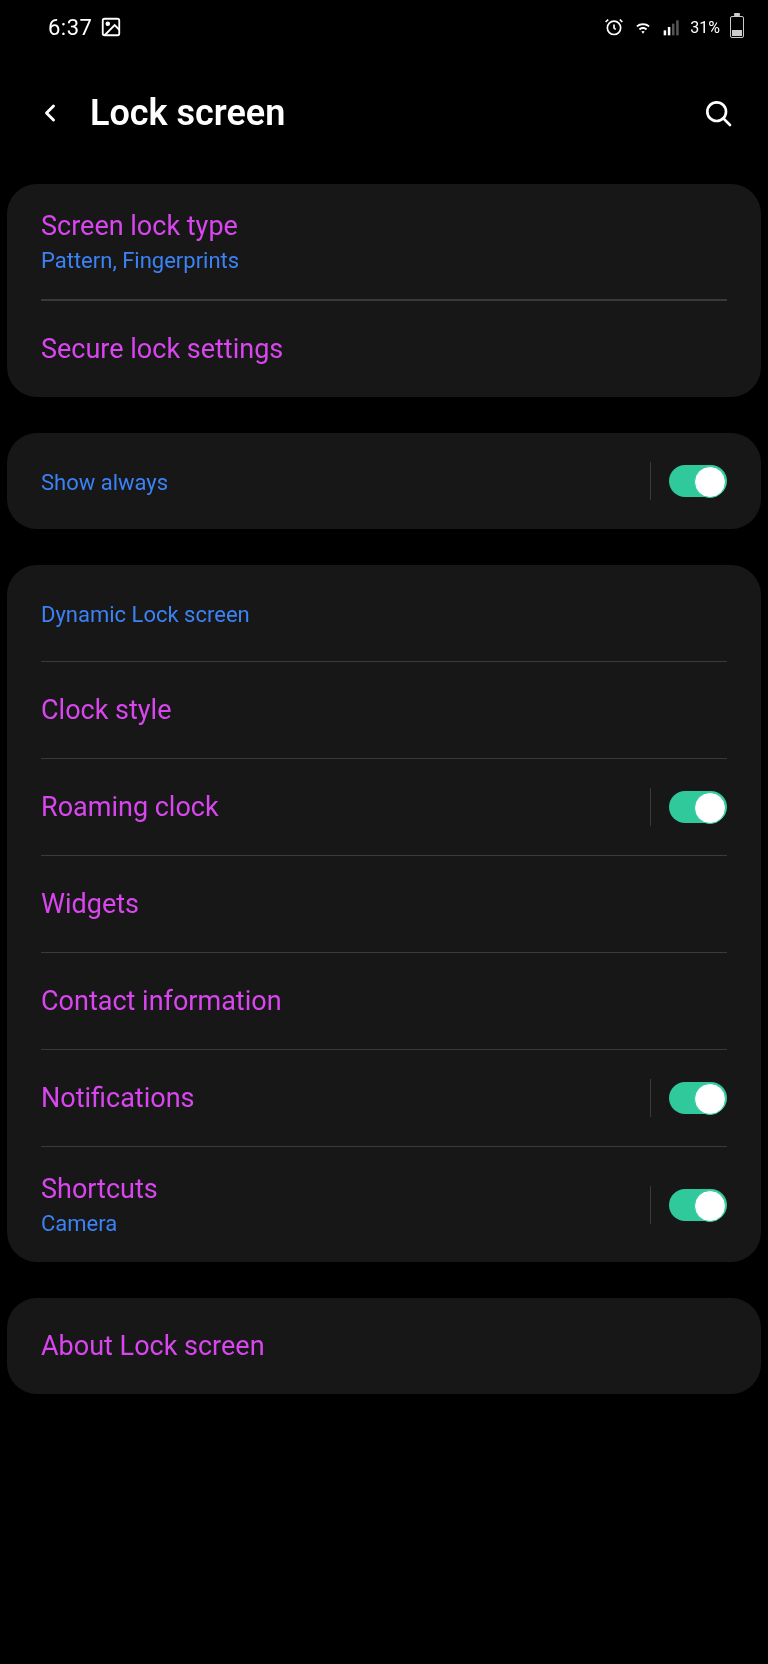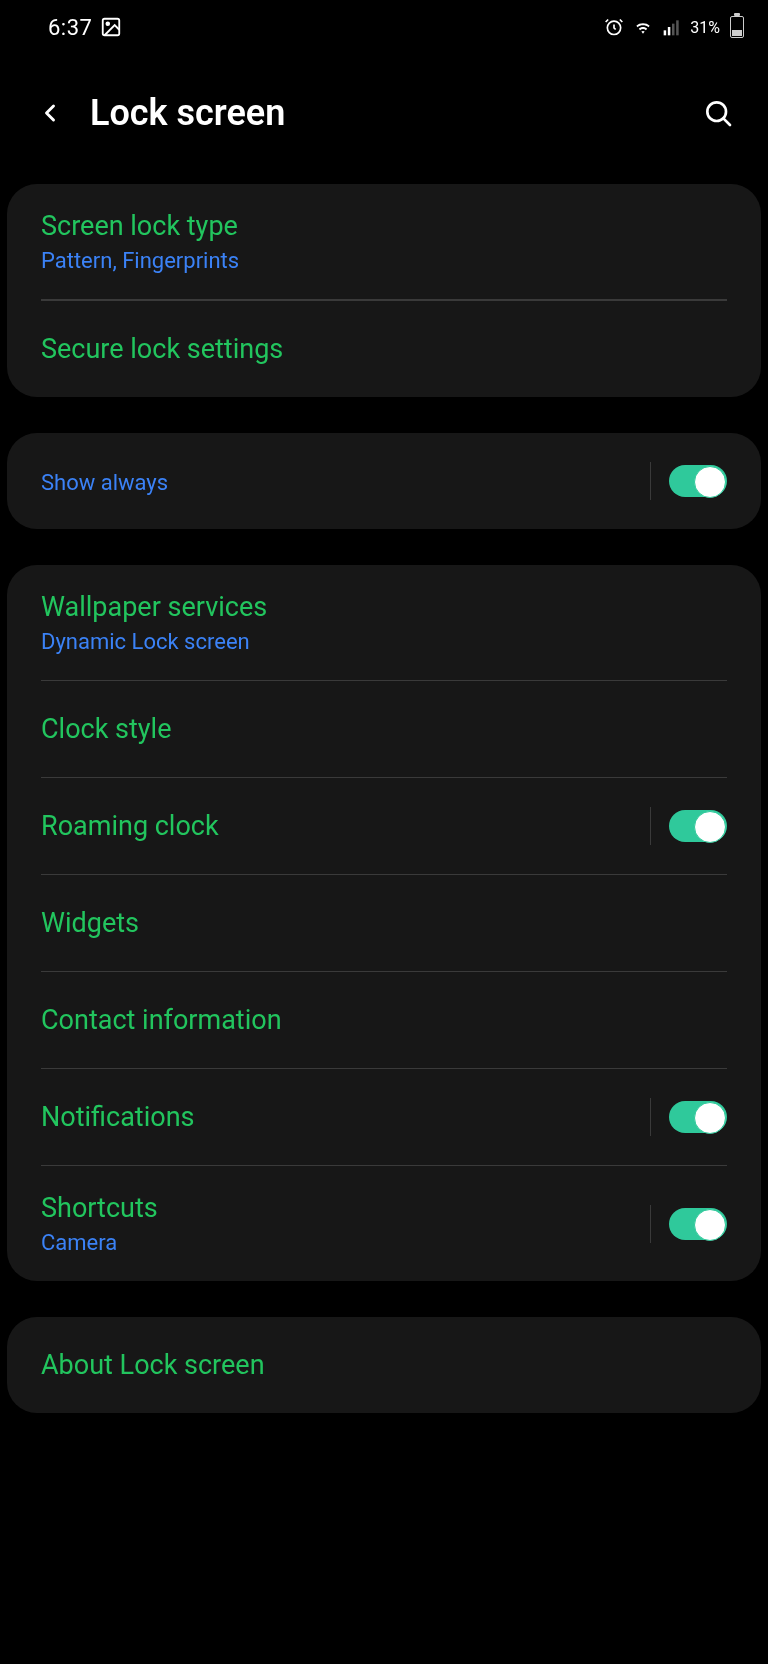--- a/index.html
+++ b/index.html
@@ -39,21 +39,21 @@
       margin-bottom: 36px;
       overflow: hidden;
     }
     .row {
       display: flex;
       align-items: center;
       padding: 26px 34px;
       min-height: 96px;
     }
     .row-inner { flex: 1; display: flex; flex-direction: column; gap: 4px; }
-    .row-title { font-size: 27px; font-weight: 400; color: #22c55e; }
+    .row-title { font-size: 27px; font-weight: 400; color: #d946ef; }
     .row-sub { font-size: 22px; color: #3b82f6; margin-top: 2px; }
     .divider { height: 1px; background: #3a3a3a; margin: 0 34px; }
     .toggle-wrap { display: flex; align-items: center; gap: 18px; padding-left: 18px; }
     .toggle-sep { width: 1px; height: 38px; background: #3a3a3a; }
     .toggle {
       width: 58px; height: 32px; border-radius: 16px;
       background: #2fc99b; position: relative;
     }
     .toggle::after {
       content: ''; position: absolute; right: 1px; top: 1px;
@@ -155,21 +155,20 @@
       <div class="toggle-wrap">
         <div class="toggle-sep"></div>
         <div class="toggle"></div>
       </div>
     </div>
   </div>
 
   <div class="card">
     <div class="row">
       <div class="row-inner">
-        <div class="row-title">Wallpaper services</div>
         <div class="row-sub">Dynamic Lock screen</div>
       </div>
     </div>
     <div class="divider"></div>
     <div class="row">
       <div class="row-inner">
         <div class="row-title">Clock style</div>
       </div>
     </div>
     <div class="divider"></div>

